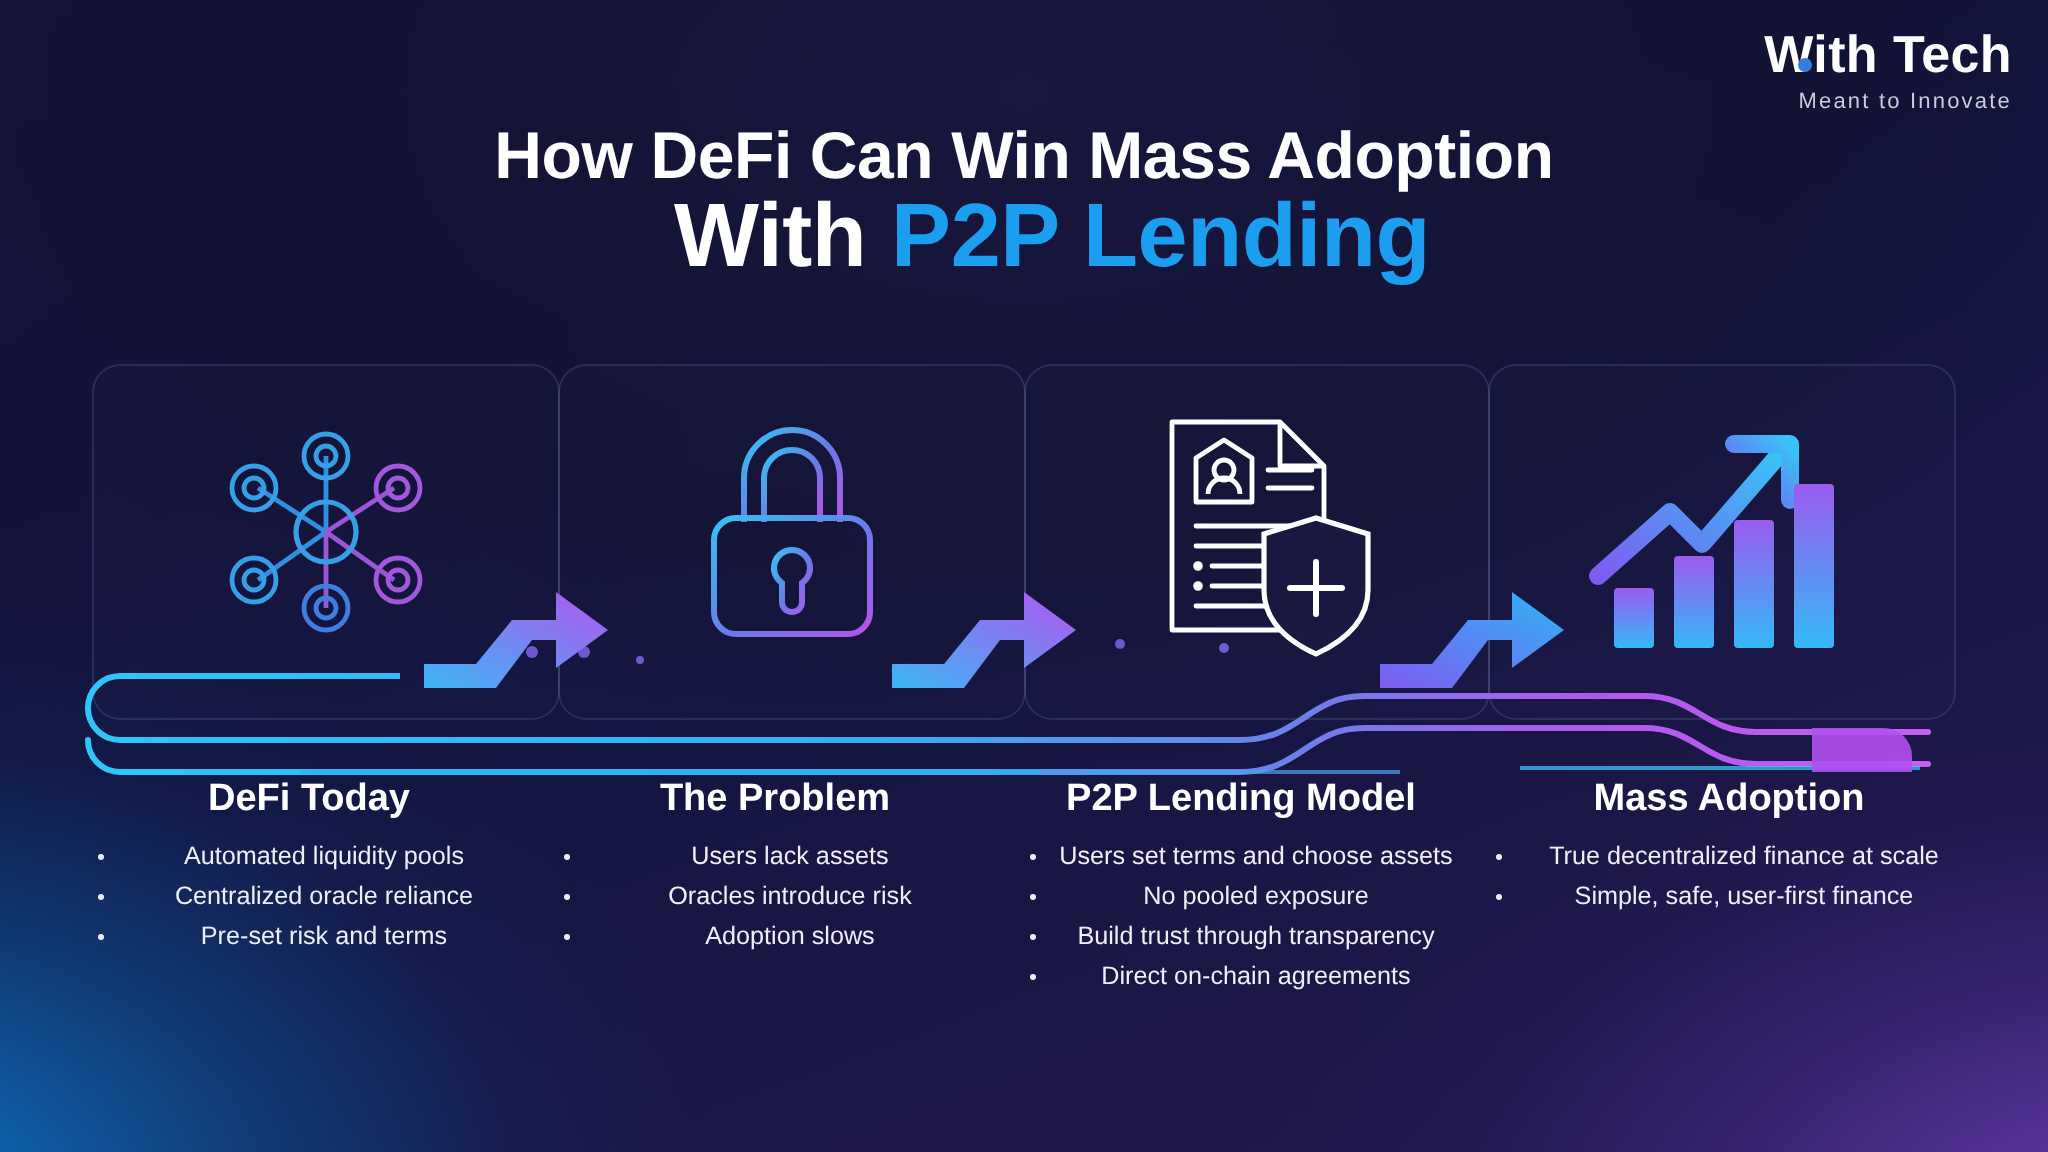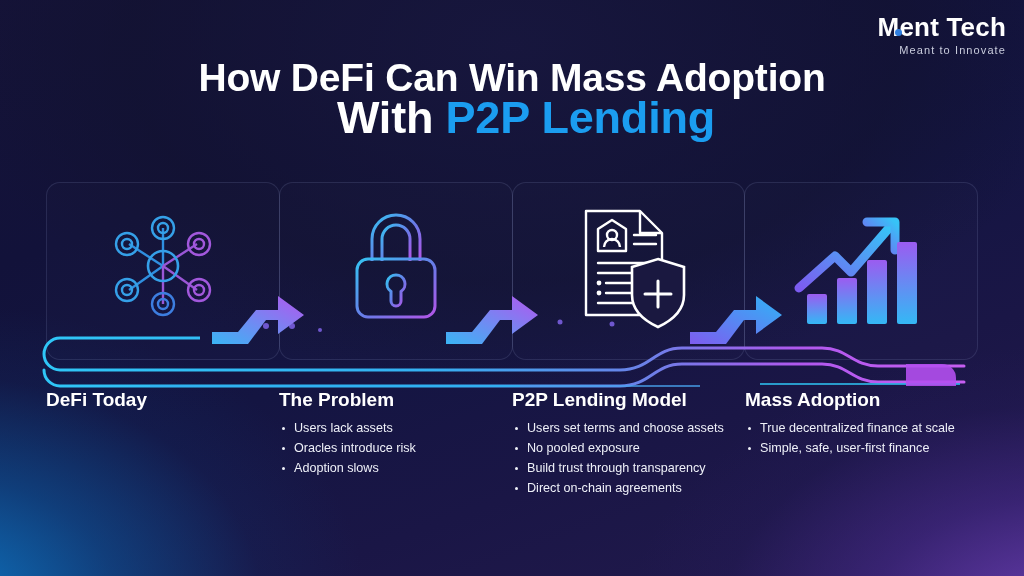--- a/index.html
+++ b/index.html
@@ -27,21 +27,21 @@
 
   
   .logo { position:absolute; right:18px; top:14px; text-align:right; }
   .logo-main { font-size:26px; font-weight:bold; color:#ffffff; letter-spacing:0.2px;
      line-height:1.0; position:relative; display:inline-block; }
   .logo-dot { position:absolute; left:17px; top:15px; width:7px; height:7px;
      border-radius:50%; background:#2f7ee0; }
   .logo-sub { font-size:11px; color:#c9ccdd; letter-spacing:1.1px; margin-top:4px; }
 
   .title-wrap { position:absolute; left:0; right:0; top:58px; text-align:center; }
-  .title-l1 { font-size:39px; font-weight:bold; color:#ffffff; letter-spacing:-0.2px;
+  .title-l1 { font-size:33px; font-weight:bold; color:#ffffff; letter-spacing:-0.2px;
      line-height:40px; }
   .title-l2 { font-size:45px; font-weight:bold; color:#ffffff; letter-spacing:-0.2px;
      line-height:40px;padding-left:28px; }
   .accent { color:#1b9df0; }
 
   
   .panels { position:absolute; left:46px; top:182px; width:932px; height:178px;
      display:flex; }
   .panel { flex:1; border:1px solid rgba(150,160,210,0.16);
      border-radius:14px; position:relative; background:rgba(255,255,255,0.012); }
@@ -51,21 +51,21 @@
      display:flex; align-items:center; justify-content:center; }
 
   
   .step-arrow { position:absolute; width:96px; height:62px; z-index:6; }
 
   
   .circuit { position:absolute; left:0; top:318px; width:1024px; height:80px; z-index:5; }
 
   
   .cols { position:absolute; left:46px; top:388px; width:968px; display:flex; }
-  .col { width:233px; padding-right:16px; }
+  .col { width:233px; padding-right:16px;text-align:center; }
   .col-4 { width:255px; }
   .col-head { font-size:19px; font-weight:bold; color:#ffffff; line-height:23px;
      margin-bottom:9px; }
   .bullets { list-style:none; }
   .bullets li { position:relative; padding-left:15px; font-size:12.6px; color:#eef0f8;
      line-height:17.5px; margin-bottom:2.5px; }
   .bullets li:before { content:""; position:absolute; left:3px; top:7px;
      width:3.4px; height:3.4px; border-radius:50%; background:#eef0f8; }
 </style>
 </head>
@@ -108,21 +108,21 @@
         <line x1="0" y1="172" x2="108" y2="172"></line>
         <line x1="0" y1="180" x2="92" y2="180"></line>
         <line x1="0" y1="188" x2="74" y2="188"></line>
         <line x1="0" y1="196" x2="56" y2="196"></line>
       </g>
     </svg>
   </div>
 
   <div class="logo">
     <div class="logo-main">
-      <span>Ment Tech</span>
+      <span>With Tech</span>
       <span class="logo-dot"></span>
     </div>
     <div class="logo-sub">Meant to Innovate</div>
   </div>
 
   <div class="title-wrap">
     <div class="title-l1">How DeFi Can Win Mass Adoption</div>
     <div class="title-l2">
       <span>With </span><span class="accent">P2P Lending</span>
     </div>
@@ -297,20 +297,25 @@
         <circle cx="560" cy="4" r="2.5"></circle>
           <circle cx="612" cy="6" r="2.5"></circle>
       </g>
     </svg>
   </div>
 
   <div class="cols">
 
     <div class="col">
       <div class="col-head">DeFi Today</div>
+      <ul class="bullets">
+        <li>Automated liquidity pools</li>
+        <li>Centralized oracle reliance</li>
+        <li>Pre-set risk and terms</li>
+      </ul>
     </div>
 
     <div class="col">
       <div class="col-head">The Problem</div>
       <ul class="bullets">
         <li>Users lack assets</li>
         <li>Oracles introduce risk</li>
         <li>Adoption slows</li>
       </ul>
     </div>

